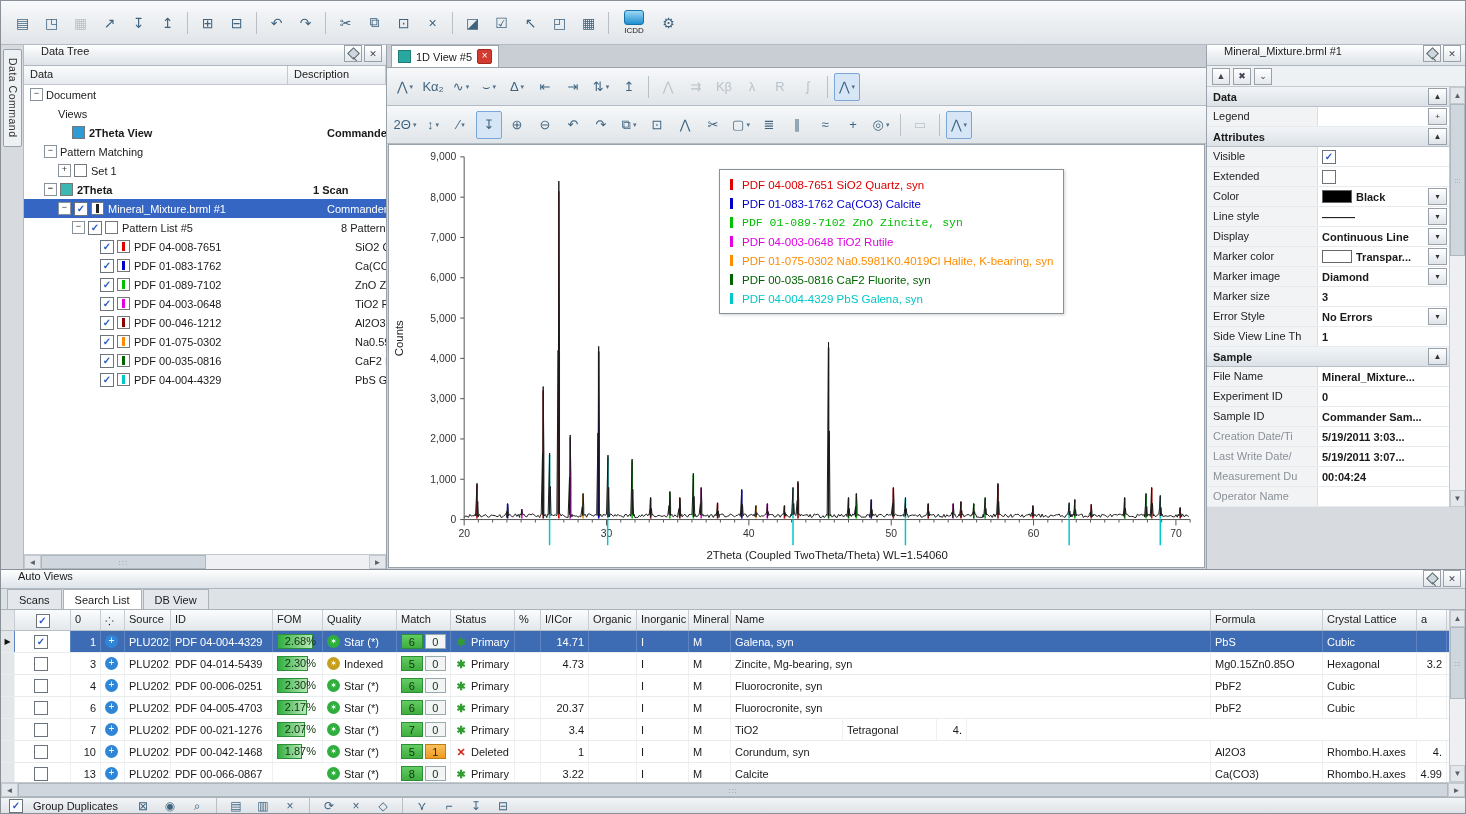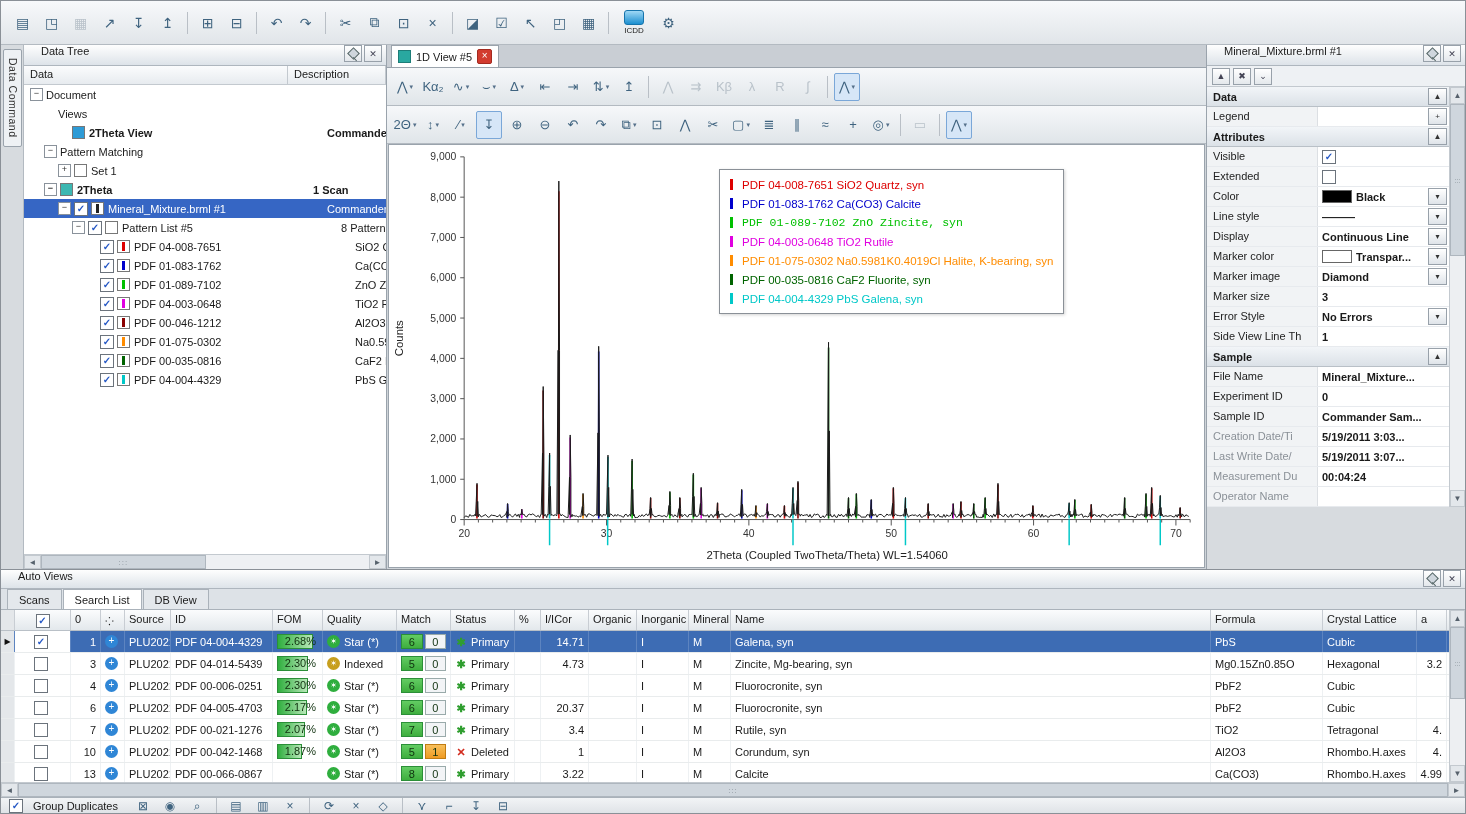--- a/index.html
+++ b/index.html
@@ -932,21 +932,20 @@
               </div>
               <div class="gc gc-status" style="width: 64px;">
                 <span class="stico primary">✱</span>
                 <span>Primary</span>
               </div>
               <div class="gc gc-pct" style="width: 26px;"></div>
               <div class="gc gc-iicor" style="width: 48px;">3.4</div>
               <div class="gc gc-organic" style="width: 48px;"></div>
               <div class="gc gc-inorganic" style="width: 52px;">I</div>
               <div class="gc gc-mineral" style="width: 42px;">M</div>
-              <div class="gc gc-name" style="width: 480px;">Rutile, syn</div>
               <div class="gc gc-formula" style="width: 112px;">TiO2</div>
               <div class="gc gc-lattice" style="width: 94px;">Tetragonal</div>
               <div class="gc gc-a" style="width: 30px;">4.</div>
             </div>
             <div class="grow">
               <div class="gc gc-marker" style="width: 14px;"></div>
               <div class="gc gc-check" style="width: 56px;">
                 <span class="cb"></span>
               </div>
               <div class="gc gc-num" style="width: 30px;">10</div>

